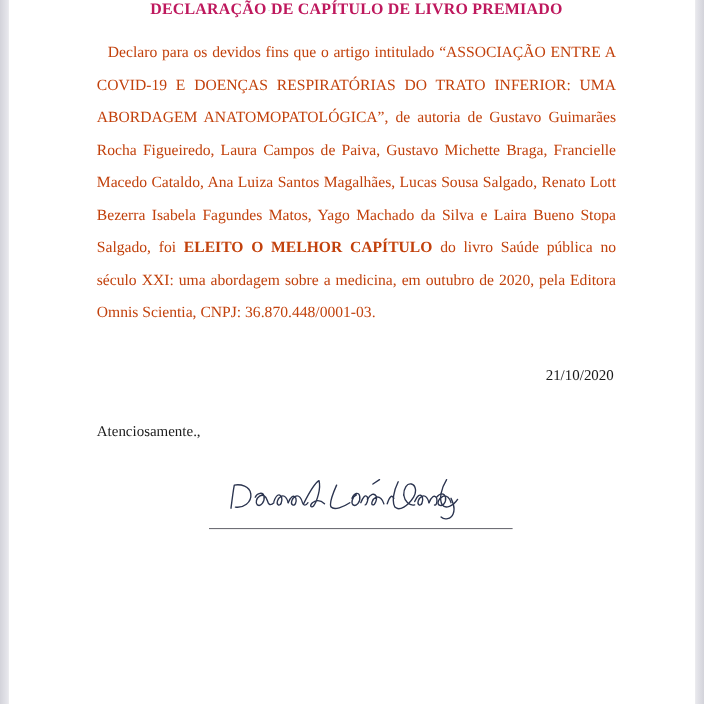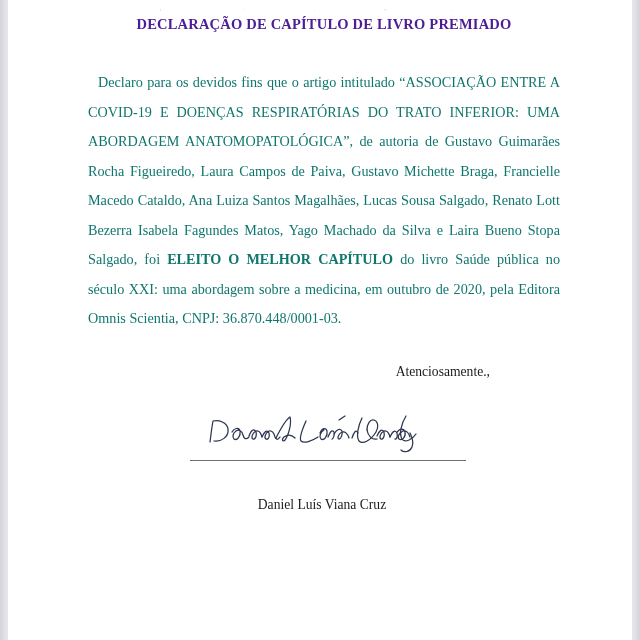--- a/index.html
+++ b/index.html
@@ -59,52 +59,52 @@
 
   .content {
     position: absolute;
     left: 80px;
     top: 0;
     width: 472px;
   }
 
   .doc-title {
     margin: 0;
-    padding-top: 16px;
+    padding-top: 1px;
     text-align: center;
     font-size: 14.5px;
     font-weight: bold;
     letter-spacing: 0.2px;
-    color: #4c1d95;
+    color: #be185d;
   }
 
   .body-block {
-    margin-top: 35px;
+    margin-top: 16px;
     text-align: justify;
     text-align-last: left;
     font-size: 14.2px;
     line-height: 29.5px;
-    color: #0f766e;
+    color: #c2410c;
     text-indent: 10px;
     hyphens: manual;
   }
   .body-block b { font-weight: bold; }
 
   .meta-block {
     margin-top: 28px;
     text-align: right;
     font-size: 13.6px;
     line-height: 26px;
     color: #1b1b1b;
     padding-right: 2px;
   }
 
   .salutation {
     margin-top: 30px;
-    text-align: right;
+    text-align: left;
     font-size: 13.6px;
     color: #1b1b1b;
     padding-right: 70px;
   }
 
   .signature-area {
     position: relative;
     height: 78px;
     margin-top: 8px;
   }
@@ -143,20 +143,21 @@
 
     <div class="scan-speckle"></div>
 
     <div class="content">
 
       <h1 class="doc-title">DECLARAÇÃO DE CAPÍTULO DE LIVRO PREMIADO</h1>
 
       <p class="body-block"><span>Declaro para os devidos fins que o artigo intitulado “ASSOCIAÇÃO ENTRE A COVID-19 E DOENÇAS RESPIRATÓRIAS DO TRATO INFERIOR: UMA ABORDAGEM ANATOMOPATOLÓGICA”, de autoria de Gustavo Guimarães Rocha Figueiredo, Laura Campos de Paiva, Gustavo Michette Braga, Francielle Macedo Cataldo, Ana Luiza Santos Magalhães, Lucas Sousa Salgado, Renato Lott Bezerra Isabela Fagundes Matos, Yago Machado da Silva e Laira Bueno Stopa Salgado, foi </span><b>ELEITO O MELHOR CAPÍTULO</b><span> do livro Saúde pública no século XXI: uma abordagem sobre a medicina, em outubro de 2020, pela Editora Omnis Scientia, CNPJ: 36.870.448/0001-03.</span></p>
 
       <div class="meta-block">
+        <div>21/10/2020</div>
       </div>
 
       <div class="salutation">Atenciosamente.,</div>
 
       <div class="signature-area">
         <svg class="signature-svg" width="216" height="44" viewBox="0 0 216 44" fill="none" stroke="#2c3550" stroke-width="1.25" stroke-linecap="round" stroke-linejoin="round">
           <title>Daniel Luís Viana Cruz</title>
           <path d="M4 30 C5 22, 6 14, 7 9 C13 8, 21 10, 22 17 C23 25, 15 30, 8 29"></path>
           <path d="M26 20 C28 16, 33 15, 34 19 C35 24, 31 29, 28 27 C26 25, 27 21, 30 19 C33 17, 36 19, 37 23 C38 27, 40 28, 43 25"></path>
           <path d="M43 24 C45 18, 48 16, 50 20 C51 24, 49 28, 47 27 C45 26, 46 21, 50 19 C53 18, 55 21, 56 25"></path>
@@ -173,18 +174,17 @@
           <path d="M171 24 C173 19, 176 16, 178 20 C179 24, 177 28, 175 27 C173 26, 174 21, 178 19 C181 18, 183 21, 184 25"></path>
           <path d="M184 25 C186 20, 189 17, 191 21 C192 25, 190 28, 189 27"></path>
           <path d="M191 20 C194 16, 198 16, 199 20 C200 25, 196 29, 193 27 C191 25, 193 21, 197 19 C200 18, 203 21, 204 25"></path>
           <path d="M200 4 C195 12, 193 22, 196 27 C199 31, 206 28, 210 22"></path>
           <path d="M204 21 C206 25, 208 30, 206 35 C204 40, 198 41, 195 38"></path>
         </svg>
         <div class="signature-rule"></div>
       </div>
 
       <div class="signer-block">
-        <div>Daniel Luís Viana Cruz</div>
       </div>
 
     </div>
   </div>
 </div>
 
 </body></html>

